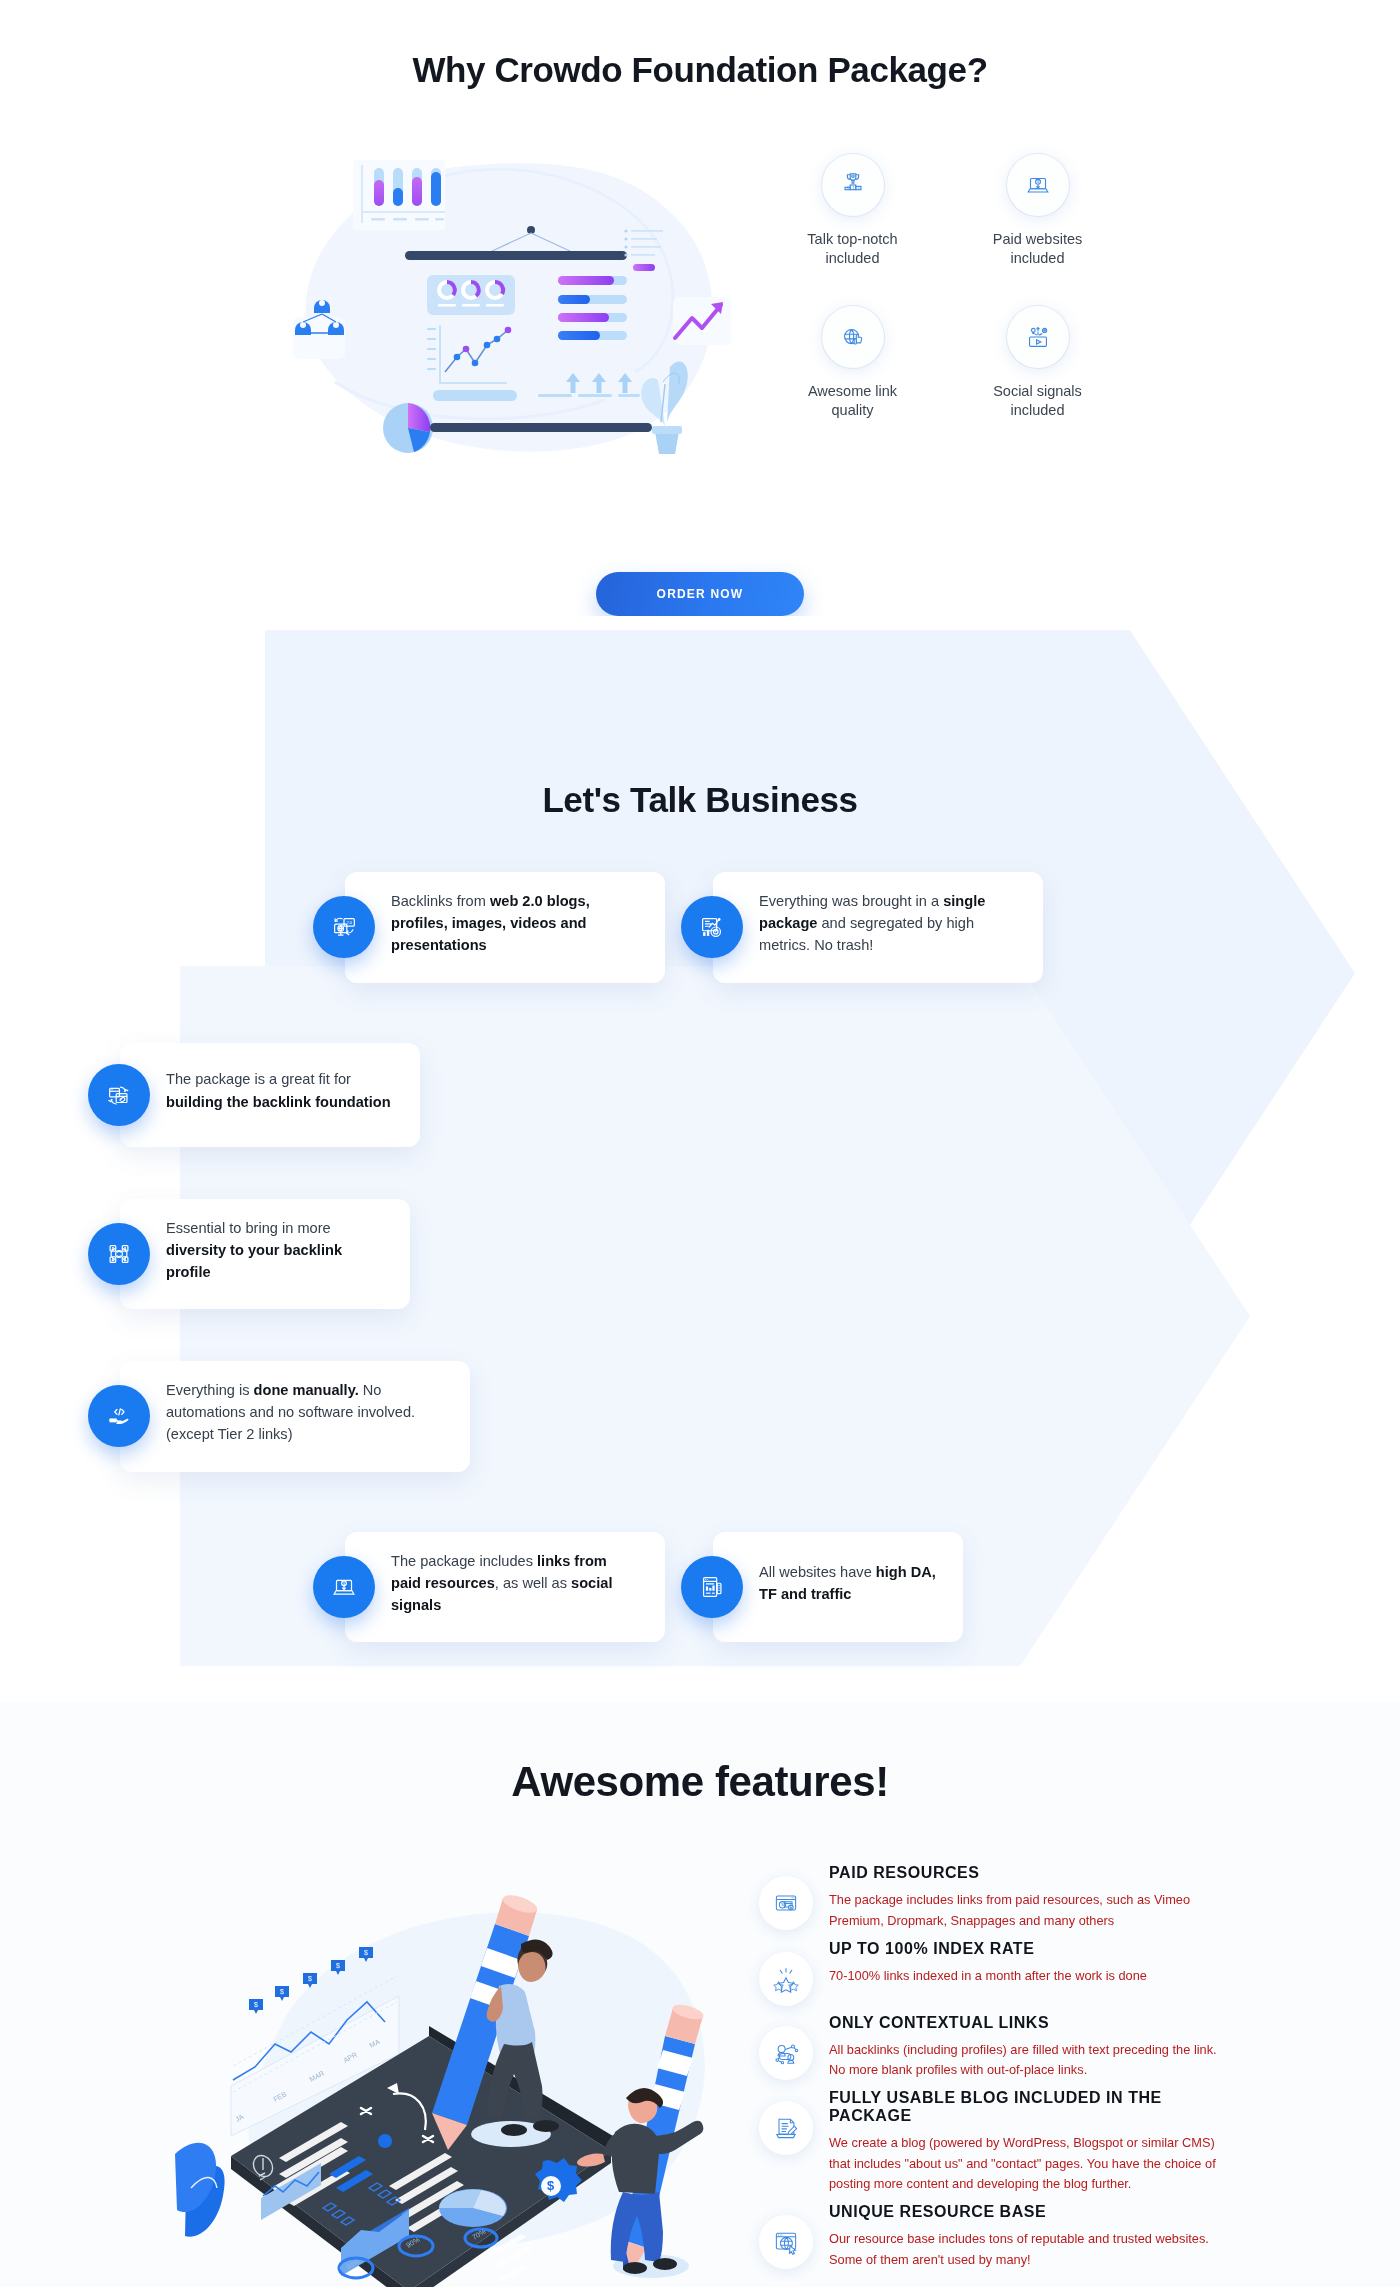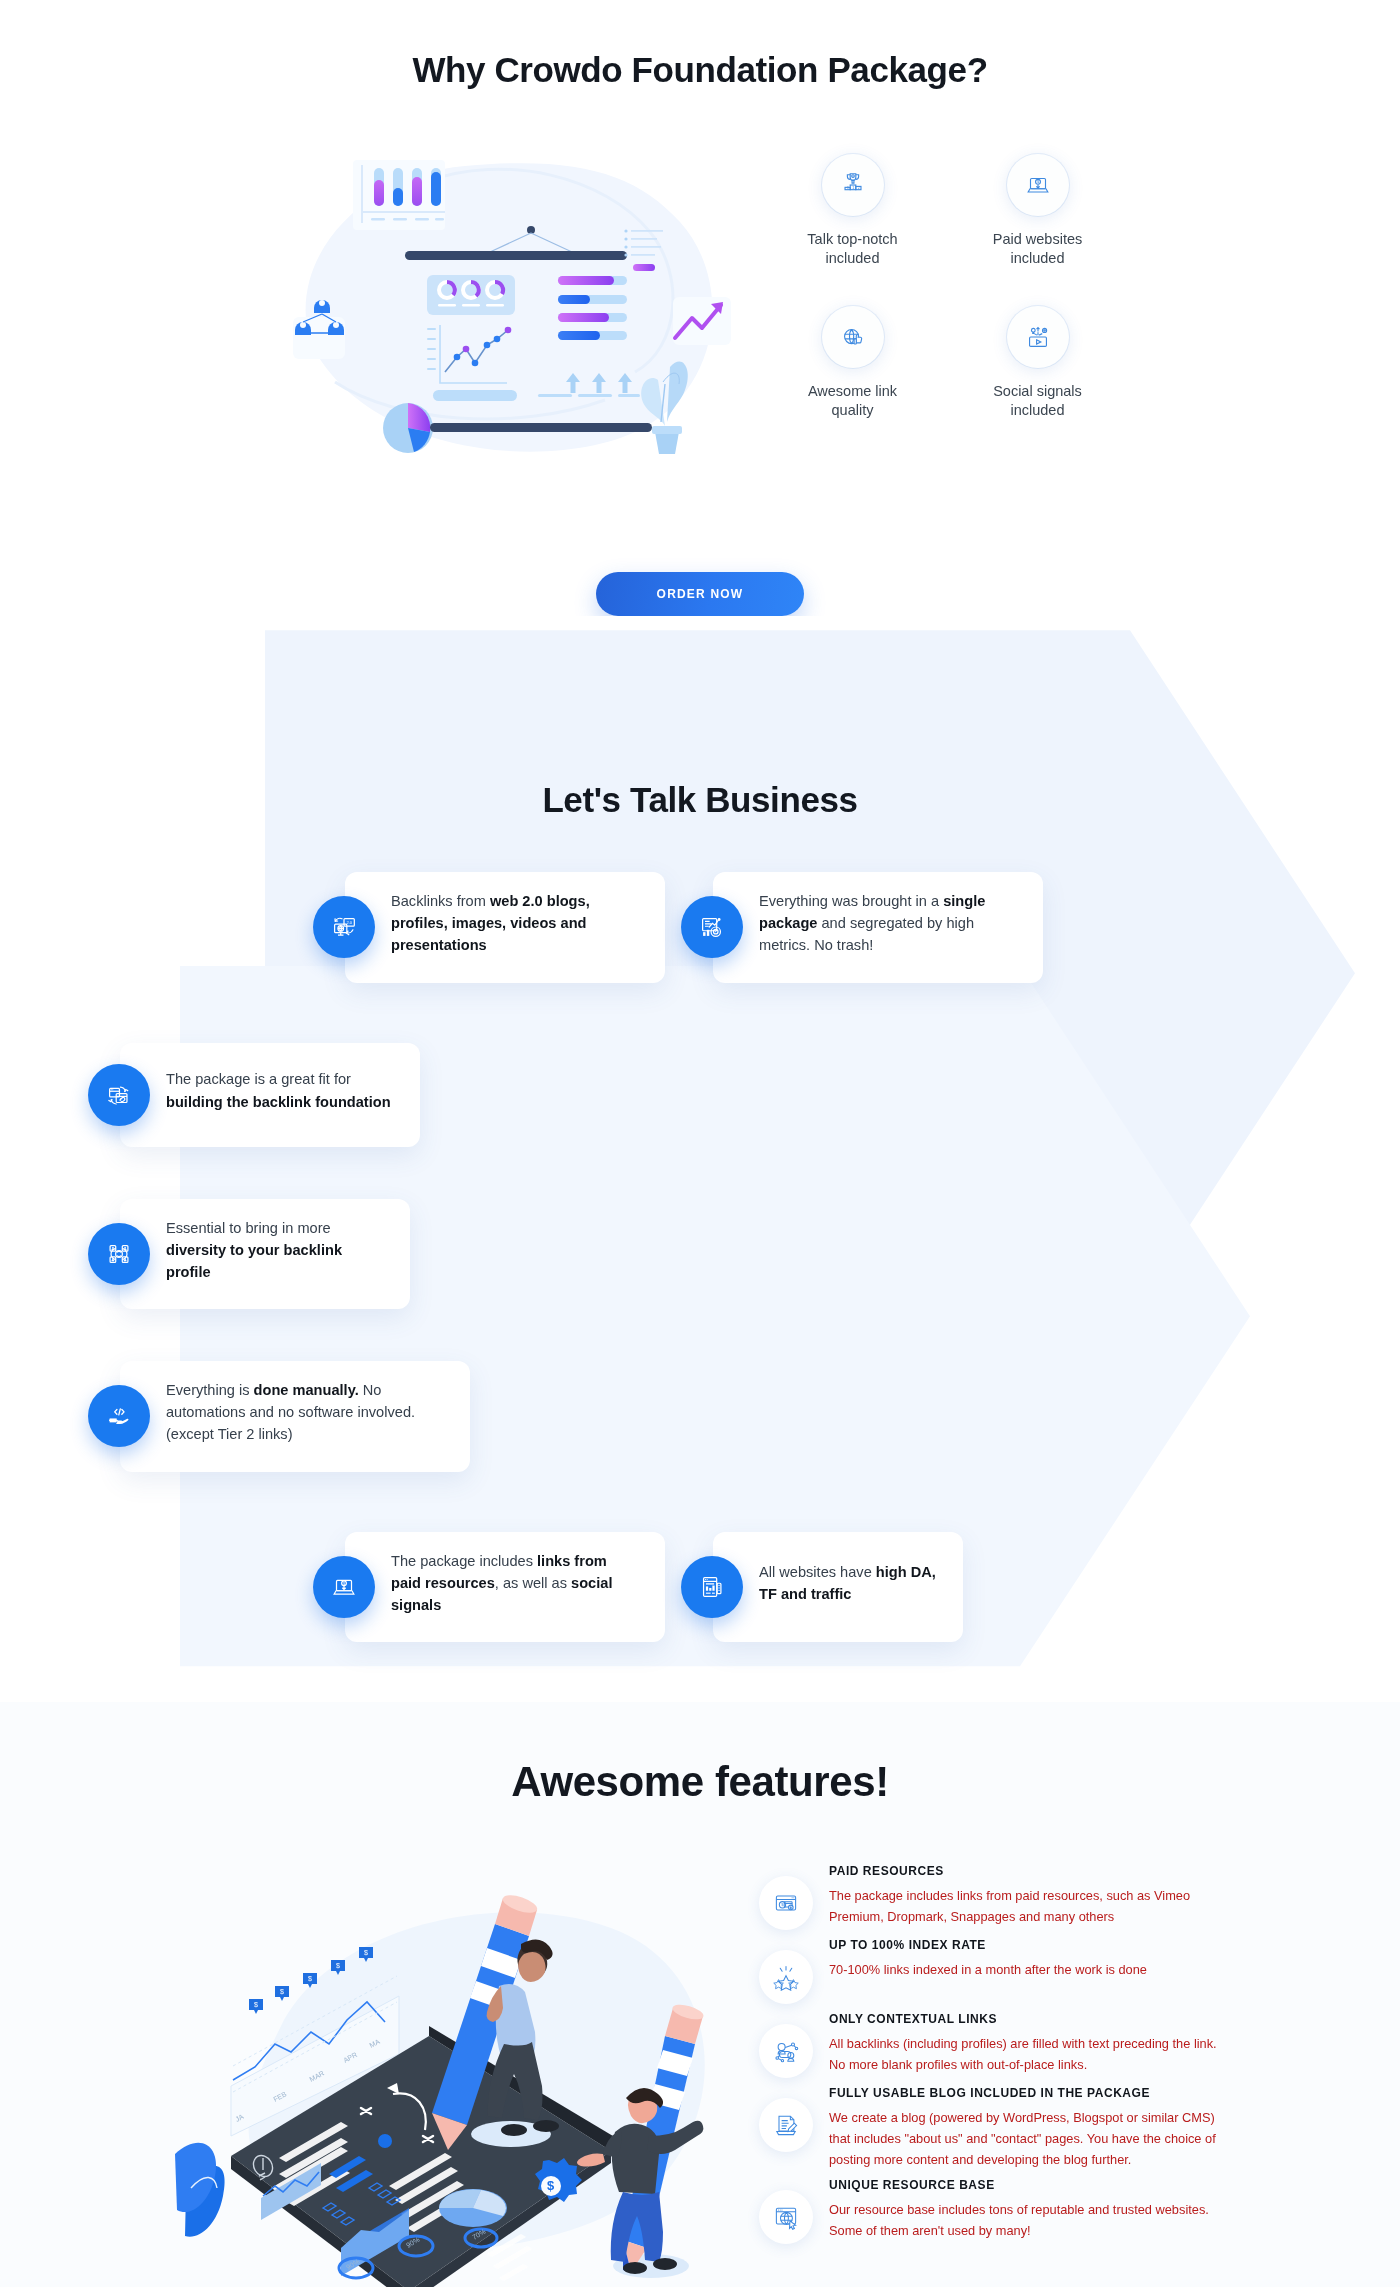--- a/index.html
+++ b/index.html
@@ -125,21 +125,21 @@
   .feat-ico {
     width: 54px; height: 54px; flex: none;
     border-radius: 50%;
     background: #fff;
     box-shadow: 0 3px 14px rgba(56,110,190,.12);
     display: flex; align-items: center; justify-content: center;
     margin-top: 12px;
   }
   .feat-txt { flex: 1; }
   .feat-title {
-    font-size: 12px;
+    font-size: 16px;
     font-weight: 700;
     letter-spacing: .55px;
     color: #10151c;
     margin-bottom: 8px;
   }
   .feat-desc {
     font-size: 12.8px;
     line-height: 1.62;
     color: #b91c1c;
   }

